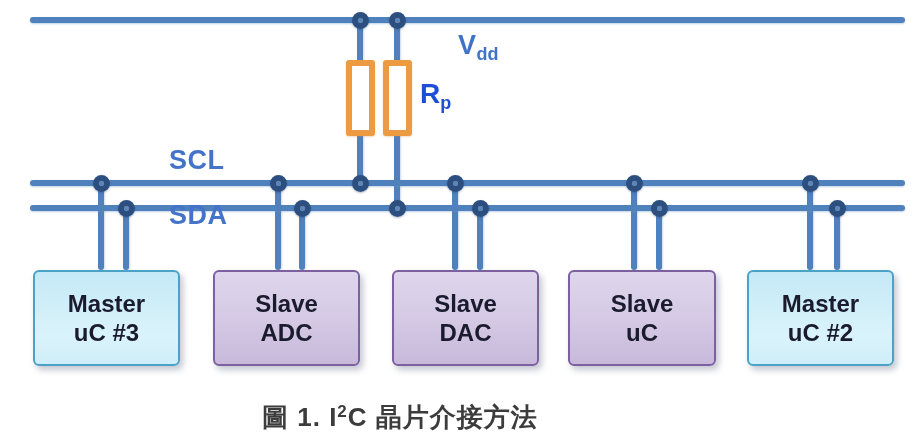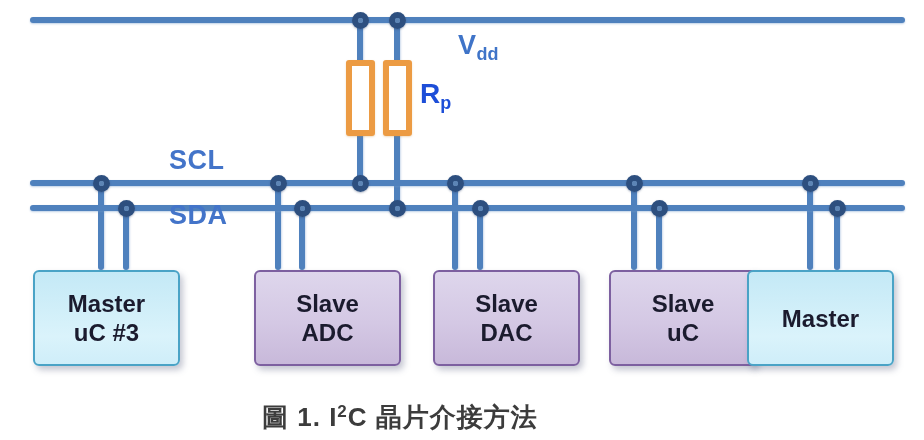--- a/index.html
+++ b/index.html
@@ -43,21 +43,20 @@
     font-size:24px;font-weight:700;color:#1b1b2e;line-height:29px;text-align:center;
     box-shadow:3px 4px 6px rgba(90,95,125,.35);
   }
   .device.master{
     background:linear-gradient(180deg,#c4e9f6 0%,#daf3fb 70%,#cfeef9 100%);
     border-color:#4aa3c6;
   }
   .device.slave{
     background:linear-gradient(180deg,#ded6ec 0%,#d4c8e4 55%,#c8b9da 100%);
     border-color:#7d60a0;
-    margin-left:41px;
   }
   
   .caption{
     position:absolute;left:262px;top:402px;width:420px;text-align:left;
     color:#3c3c3c;font-size:26px;font-weight:600;letter-spacing:1px;line-height:1.2;
   }
   .caption .sup{font-size:17px;vertical-align:9px;font-weight:600;}
 </style>
 </head>
 <body>
@@ -122,19 +121,20 @@
   <div class="device slave" style="left:392px;width:147px;">
     <span>Slave</span>
     <span>DAC</span>
   </div>
   <div class="device slave" style="left:568px;width:148px;">
     <span>Slave</span>
     <span>uC</span>
   </div>
   <div class="device master" style="left:747px;width:147px;">
     <span>Master</span>
+    <span>uC #2</span>
   </div>
 
   <div class="caption">
     <span>圖 1. I</span><span class="sup">2</span><span>C 晶片介接方法</span>
   </div>
 
 </div>
 
 </body></html>

